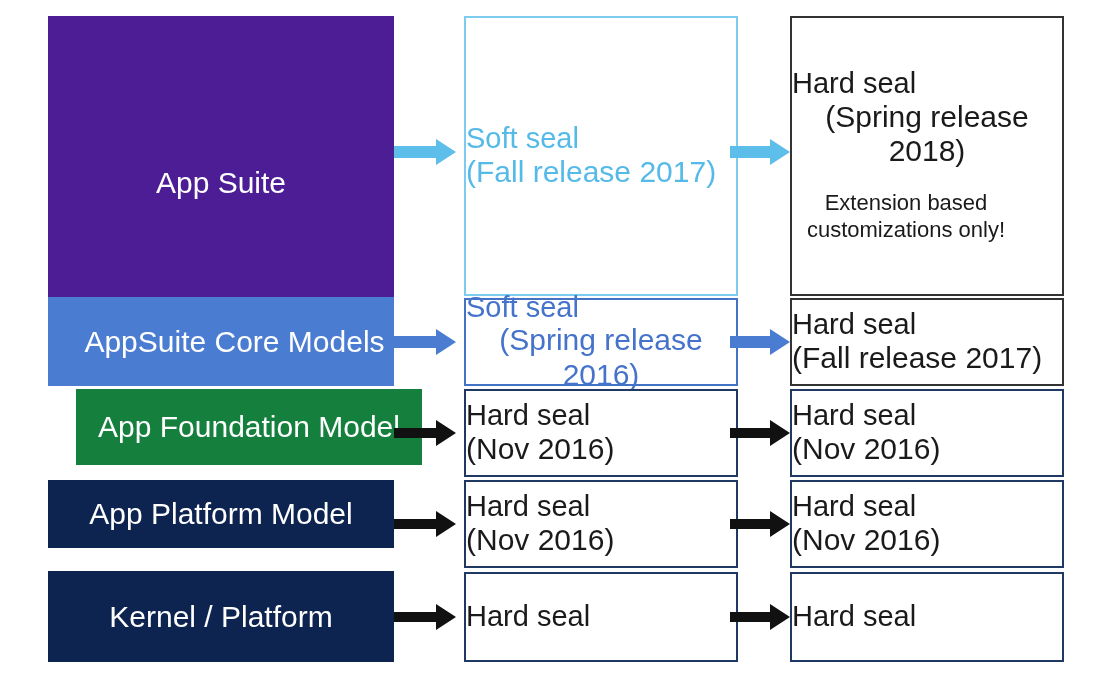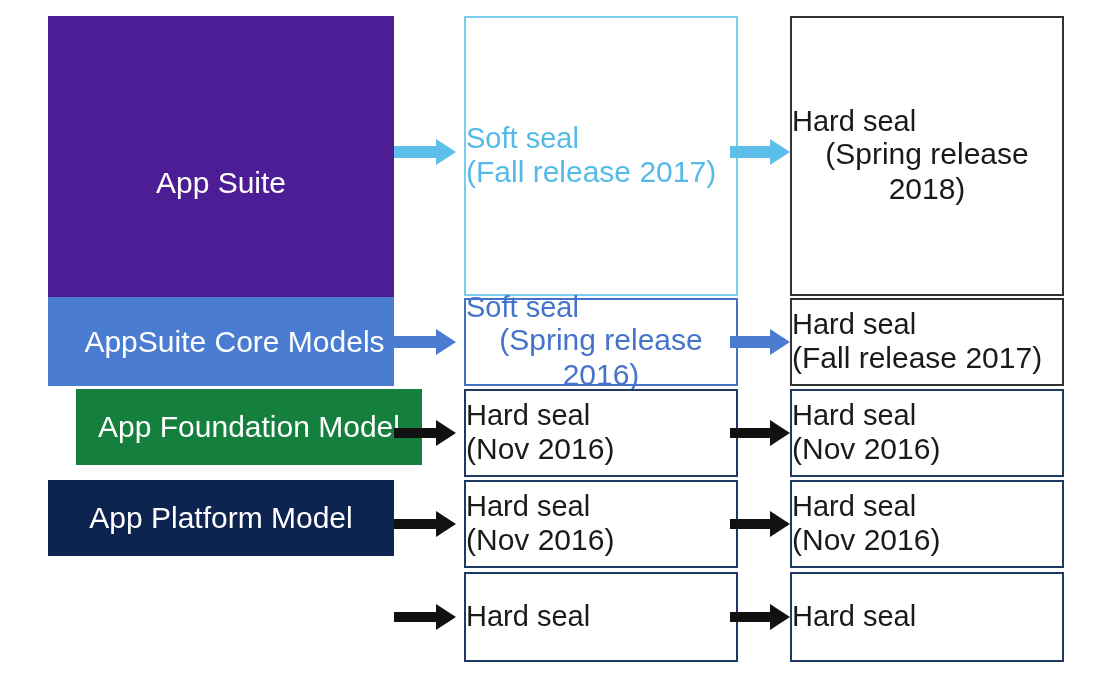--- a/index.html
+++ b/index.html
@@ -27,21 +27,21 @@
     align-items: center;
     text-align: center;
     color: #ffffff;
     box-sizing: border-box;
   }
   .layer .label { font-size: 30px; line-height: 1.12; }
   .layer .sublabel { font-size: 18px; line-height: 1.15; margin-top: 1px; }
   .layer-1 { top: 16px;  height: 333px; background: #4c1d95; }
   .layer-2 { top: 297px; height: 89px;  background: #4A7CD2; padding-left: 27px; }
   .layer-3 { top: 389px; height: 76px;  background: #15803d; margin-left: 28px; }
-  .layer-4 { top: 480px; height: 76px;  background: #0E2450; }
+  .layer-4 { top: 480px; height: 68px;  background: #0E2450; }
   .layer-5 { top: 571px; height: 91px;  background: #0E2450; }
 
   
   .box {
     position: absolute;
     width: 274px;
     background: #ffffff;
     display: flex;
     flex-direction: column;
     justify-content: center;
@@ -115,20 +115,23 @@
   </div>
 
   <div class="layer layer-3">
     <div class="label">App Foundation Model</div>
   </div>
 
   <div class="layer layer-4">
     <div class="label">App Platform Model</div>
   </div>
 
+  <div class="layer layer-5">
+    <div class="label">Kernel / Platform</div>
+  </div>
 
   <div class="box col-mid row-1 edge-sky text-sky">
     <div class="title">Soft seal</div>
     <div class="subtitle">(Fall release 2017)</div>
   </div>
 
   <div class="box col-mid row-2 edge-blue text-blue">
     <div class="title">Soft seal</div>
     <div class="subtitle">(Spring release 2016)</div>
   </div>
@@ -143,20 +146,21 @@
     <div class="subtitle">(Nov 2016)</div>
   </div>
 
   <div class="box col-mid row-5 edge-navy text-black">
     <div class="title">Hard seal</div>
   </div>
 
   <div class="box col-right row-1 edge-black text-black">
     <div class="title">Hard seal</div>
     <div class="subtitle">(Spring release 2018)</div>
+    <div class="note">Extension based customizations only!</div>
   </div>
 
   <div class="box col-right row-2 edge-black text-black">
     <div class="title">Hard seal</div>
     <div class="subtitle">(Fall release 2017)</div>
   </div>
 
   <div class="box col-right row-3 edge-navy text-black">
     <div class="title">Hard seal</div>
     <div class="subtitle">(Nov 2016)</div>

